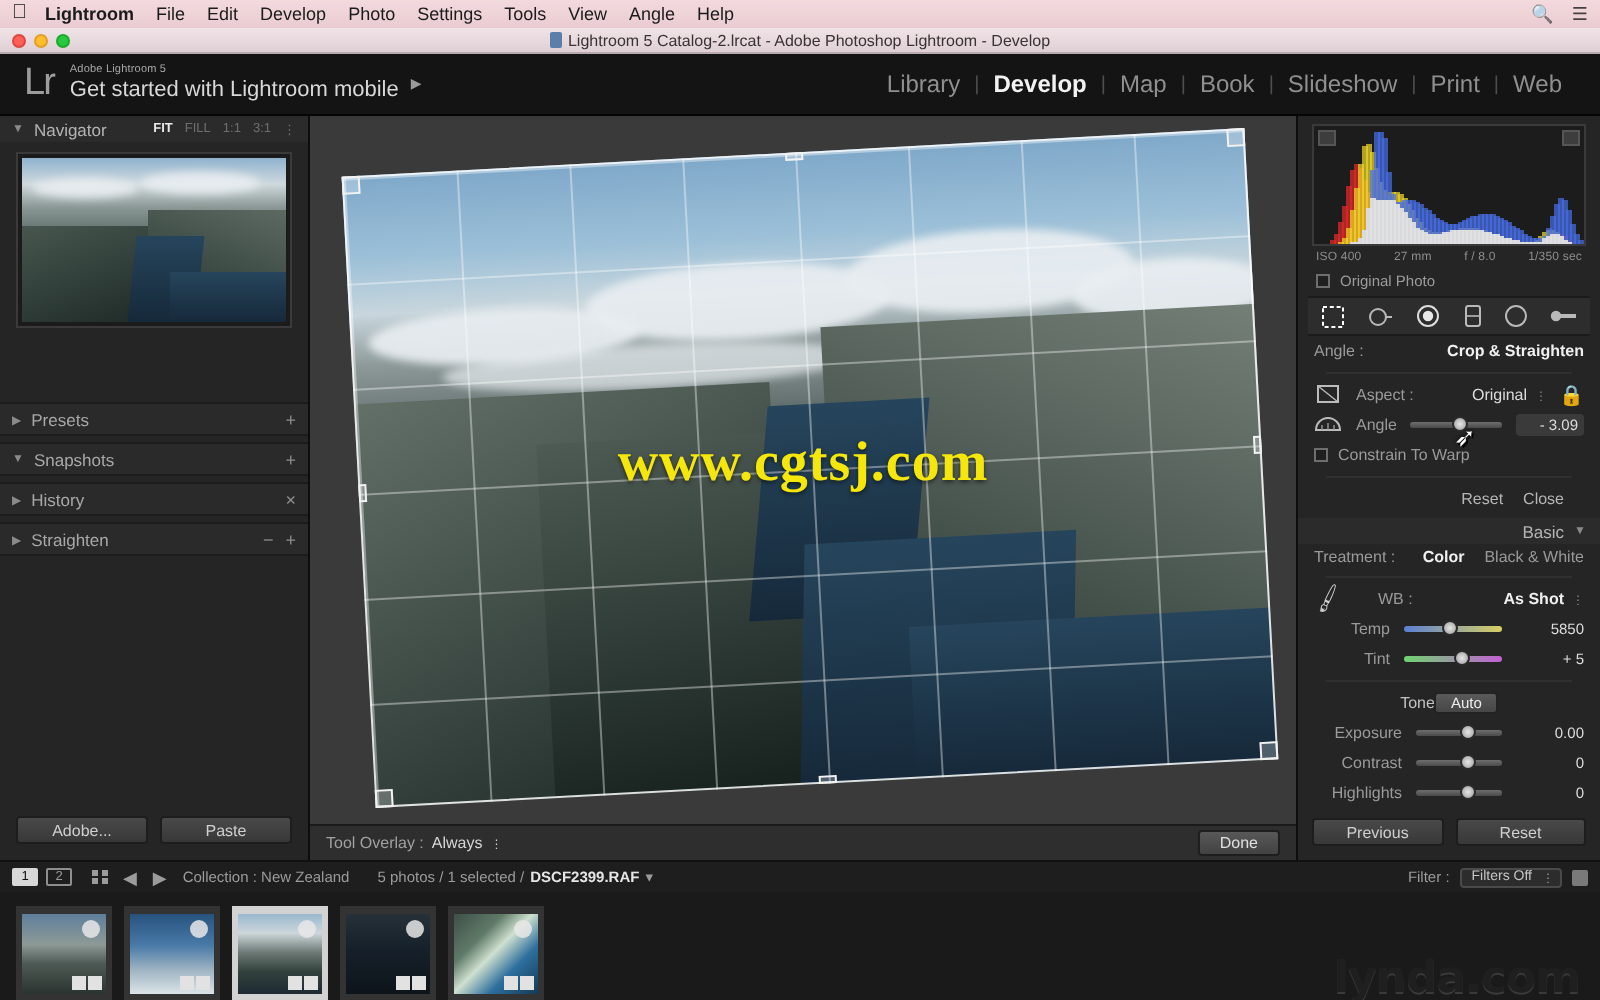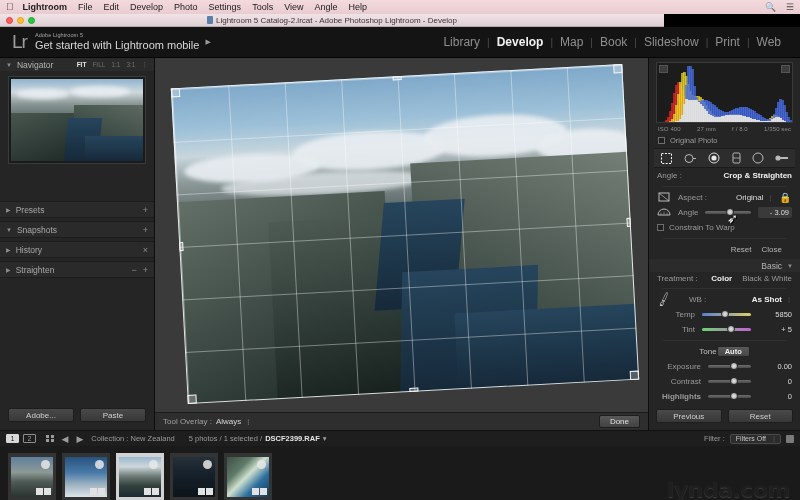--- a/index.html
+++ b/index.html
@@ -14,21 +14,21 @@
     font-size:9px; color:#1b1b1b;
   }
   #macbar .apple { font-size:10px; margin-right:9px; line-height:1; }
   #macbar .mi { margin-right:11px; white-space:nowrap; }
   #macbar .mi.bold { font-weight:bold; }
   #macbar .right { margin-left:auto; display:flex; align-items:center; gap:9px; }
   .sicon { font-size:9px; opacity:.8; }
 
   
   #titlebar {
-    height:13px; width:664px;
+    height:13px; width:800px;
     background:linear-gradient(#f0e3e6,#dfd0d5);
     border-bottom:1px solid #b9aaae;
     display:flex; align-items:center; position:relative;
     font-size:8px; color:#3a3234;
   }
   .traffic { display:flex; gap:4px; padding-left:6px; }
   .tl { width:7px;height:7px;border-radius:50%; }
   .tl.r{background:#ff5f57;border:1px solid #e0443e;}
   .tl.y{background:#ffbd2e;border:1px solid #dea123;}
   .tl.g{background:#28c840;border:1px solid #1aab29;}
@@ -361,20 +361,21 @@
         <span class="chandle ch-tl"></span>
         <span class="chandle ch-tr"></span>
         <span class="chandle ch-bl"></span>
         <span class="chandle ch-br"></span>
         <span class="chandle ch-tc"></span>
         <span class="chandle ch-bc"></span>
         <span class="chandle ch-lc"></span>
         <span class="chandle ch-rc"></span>
       </div>
 
+      <div id="watermark">www.cgtsj.com</div>
     </div>
 
     <div id="toolbar">
       <span>Tool Overlay :</span>
       <span class="tv">Always</span>
       <span class="tv" style="font-size:6px;">⋮</span>
       <div id="donebtn">Done</div>
     </div>
   </div>
 
@@ -785,39 +786,39 @@
         <span class="slider tint">
           <span class="knob" style="left:52%;"></span>
         </span>
         <span class="numbox">+ 5</span>
       </div>
 
       <div class="divider"></div>
 
       <div class="rrow" style="justify-content:center;">
         <span style="color:#c2c2c2;">Tone</span>
-        <span class="toneauto" style="font-weight:bold;">Auto</span>
+        <span class="toneauto" style="">Auto</span>
       </div>
 
       <div class="rrow">
         <span style="width:44px;text-align:right;">Exposure</span>
         <span class="slider">
           <span class="knob" style="left:50%;"></span>
         </span>
         <span class="numbox">0.00</span>
       </div>
       <div class="rrow">
         <span style="width:44px;text-align:right;">Contrast</span>
         <span class="slider">
           <span class="knob" style="left:50%;"></span>
         </span>
         <span class="numbox">0</span>
       </div>
       <div class="rrow">
-        <span style="width:44px;text-align:right;font-weight:bold;">Highlights</span>
+        <span style="width:44px;text-align:right;">Highlights</span>
         <span class="slider">
           <span class="knob" style="left:50%;"></span>
         </span>
         <span class="numbox">0</span>
       </div>
     </div>
 
     <div id="rightbottom">
       <div class="lbtn">Previous</div>
       <div class="lbtn">Reset</div>

